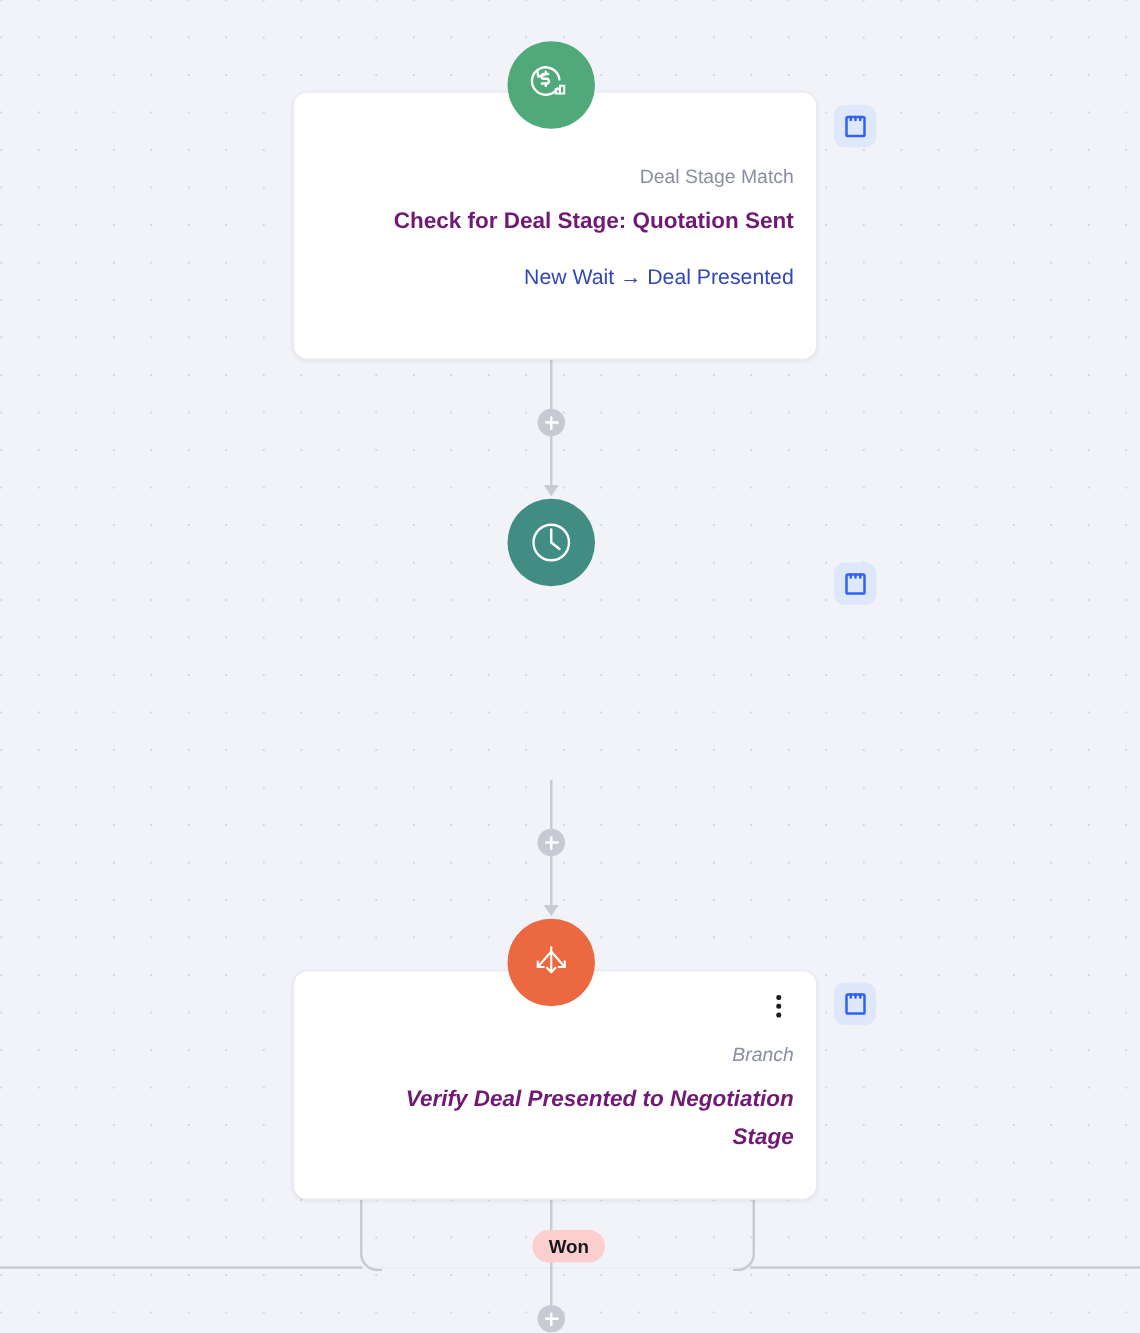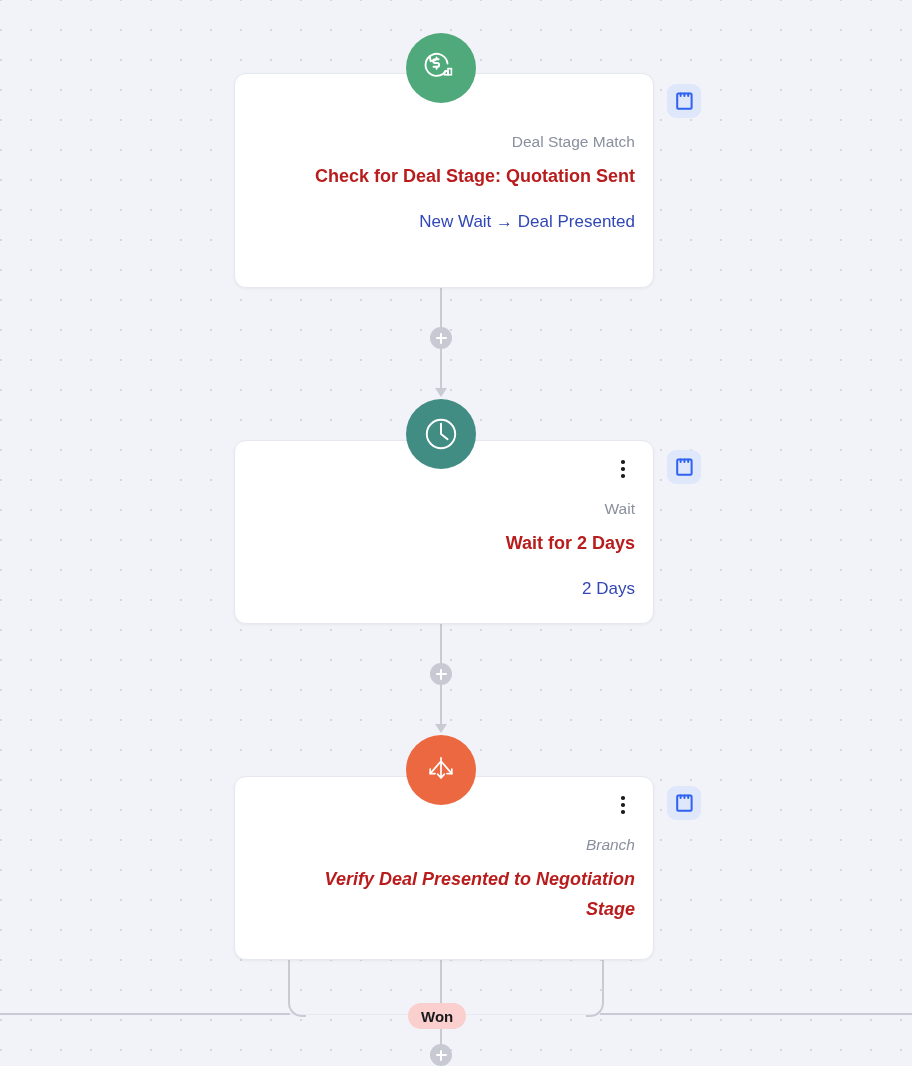--- a/index.html
+++ b/index.html
@@ -118,21 +118,21 @@
   .node-type {
     font-size: 15.5px;
     color: #8a8f9e;
     font-weight: 400;
     line-height: 20px;
     margin-bottom: 9px;
   }
 
   .node-title {
     font-size: 18px;
-    color: #b91c1c;
+    color: #701a75;
     font-weight: bold;
     line-height: 30px;
   }
 
   .node-meta {
     font-size: 17px;
     color: #3147b5;
     font-weight: 400;
     line-height: 24px;
     margin-top: 19px;
@@ -219,21 +219,21 @@
 
   <div class="conn-line conn-vert" style="left:440px; top:959px; height:97px;"></div>
   <div class="plus-btn" style="left:430px; top:1044px;"></div>
 
   <div class="corner corner-left" style="left:288px; top:959px; width:16px; height:56px; border-width:2px;"></div>
   <div class="conn-line conn-horz" style="left:0px; top:1013px; width:290px;"></div>
 
   <div class="corner corner-right" style="left:586px; top:959px; width:16px; height:56px; border-width:2px;"></div>
   <div class="conn-line conn-horz" style="left:600px; top:1013px; width:312px;"></div>
 
-  <div class="branch-pill" style="left:408px; top:984px;margin-top:19px;">
+  <div class="branch-pill" style="left:426px; top:984px;">
     <span>Won</span>
   </div>
 
   <div class="node-card" style="left:234px; top:73px; width:420px; height:215px;">
     <div class="node-body" style="top:58px;">
       <div class="node-type">Deal Stage Match</div>
       <div class="node-title">Check for Deal Stage: Quotation Sent</div>
       <div class="node-meta">
         <span>New Wait</span>
         <span class="arrow-glyph">→</span>
@@ -253,32 +253,20 @@
     </svg>
   </div>
 
   <div class="note-btn" style="left:667px; top:84px;">
     <svg width="19" height="20" viewBox="0 0 19 20" fill="none" aria-hidden="true">
       <rect x="2.2" y="2.6" width="14.4" height="15.2" rx="1.1" stroke="#2f62f0" stroke-width="2" fill="none"></rect>
       <path d="M5.6 2.6v2.4M9.4 2.6v2.4M13.2 2.6v2.4" stroke="#2f62f0" stroke-width="2" stroke-linecap="round"></path>
     </svg>
   </div>
 
-  <div class="node-card" style="left:234px; top:440px; width:420px; height:184px;">
-    <div class="kebab" style="right:20px; top:16px;">
-      <span></span>
-        <span></span>
-        <span></span>
-    </div>
-    <div class="node-body" style="top:58px;">
-      <div class="node-type">Wait</div>
-      <div class="node-title">Wait for 2 Days</div>
-      <div class="node-meta">2 Days</div>
-    </div>
-  </div>
 
   <div class="node-icon" style="left:406px; top:399px; background:#418c83;">
     <svg width="38" height="38" viewBox="0 0 38 38" fill="none" aria-hidden="true">
       <circle cx="19" cy="19" r="14.2" stroke="#ffffff" stroke-width="1.9" fill="none"></circle>
       <path d="M19 8.6V19l6.6 5.2" stroke="#ffffff" stroke-width="1.9" stroke-linecap="round" stroke-linejoin="round" fill="none"></path>
     </svg>
   </div>
 
   <div class="note-btn" style="left:667px; top:450px;">
     <svg width="19" height="20" viewBox="0 0 19 20" fill="none" aria-hidden="true">

